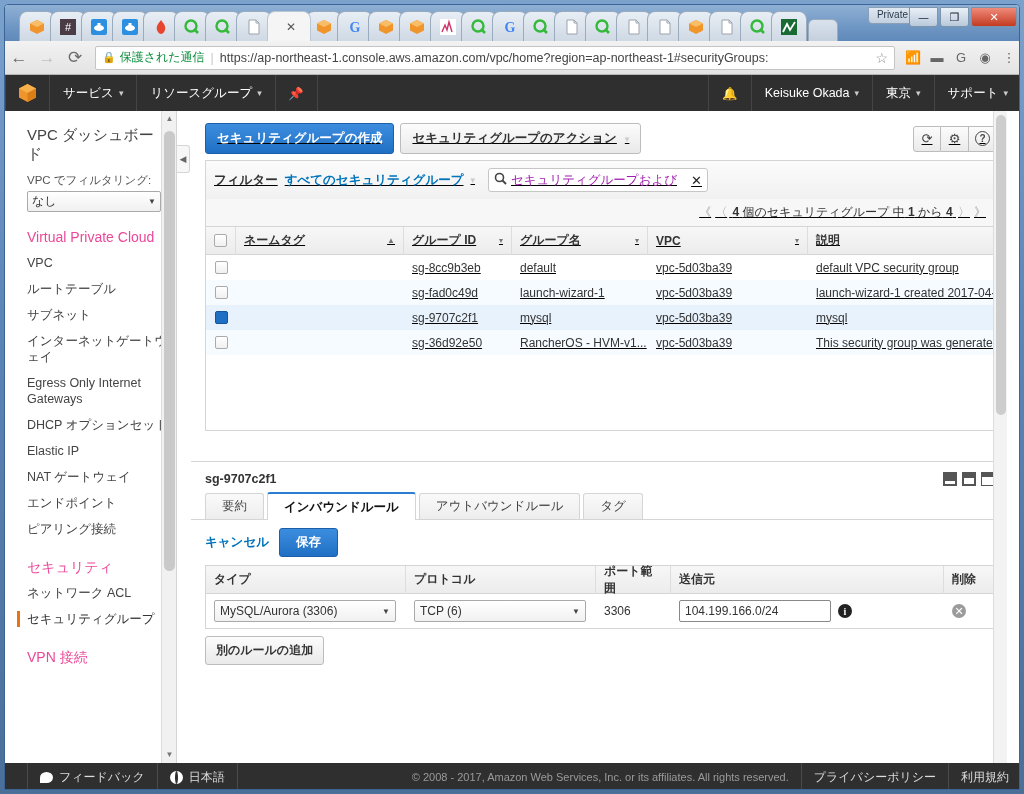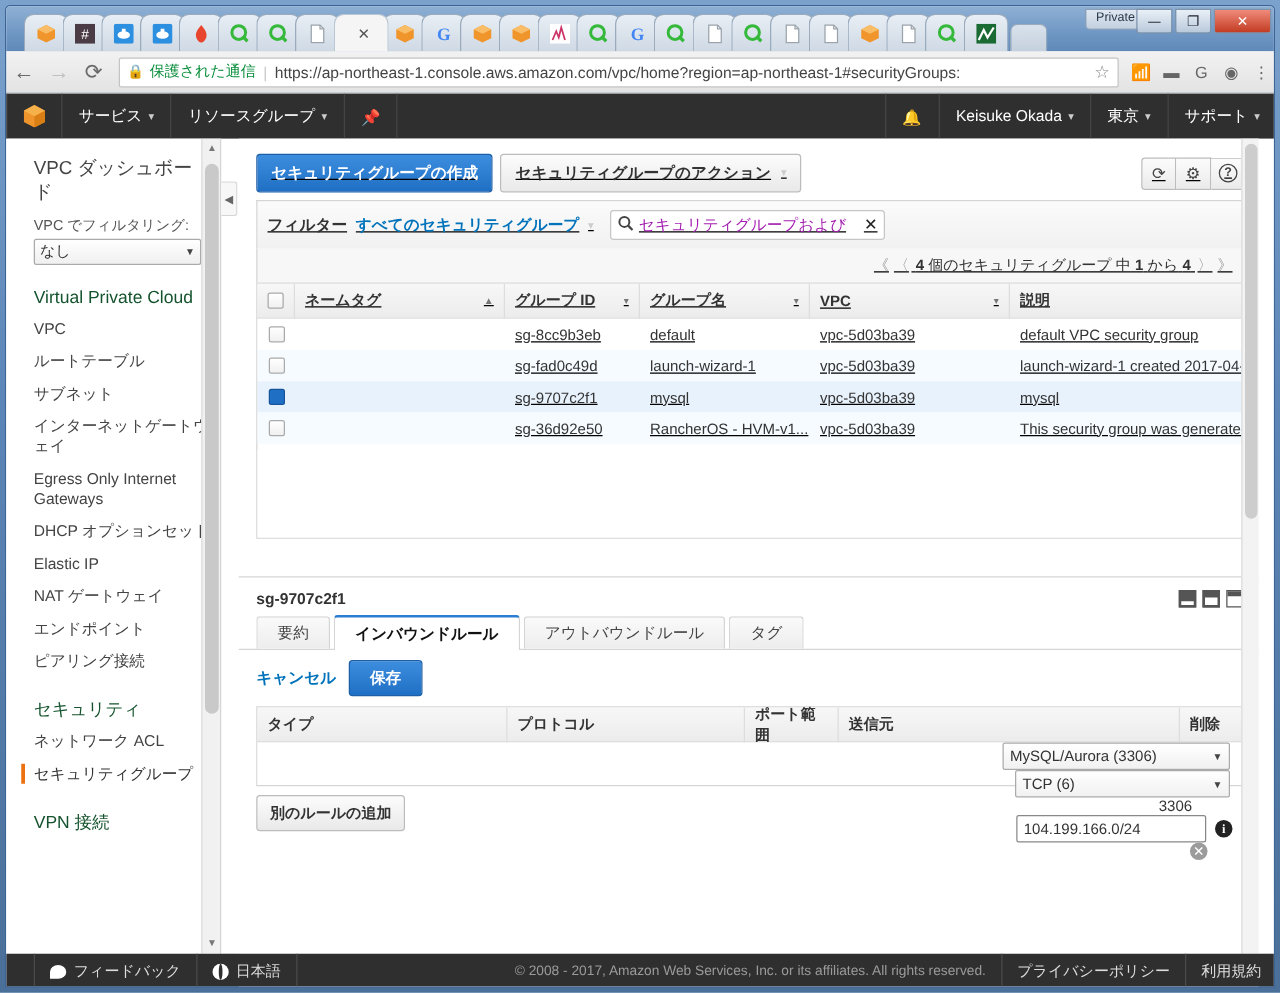--- a/index.html
+++ b/index.html
@@ -130,21 +130,21 @@
   .sb-filter-label { font-size: 11.5px; color: #555; padding: 8px 10px 3px 22px; white-space: nowrap;}
   .sb-select {
     margin: 0 10px 0 22px; width: 134px; height: 21px;
     border: 1px solid #aaa; border-radius: 2px;
     background: linear-gradient(to bottom,#fff,#f0f0f0);
     font-size: 12px; color: #333; padding: 0 4px;
     display: flex; align-items: center; justify-content: space-between;
   }
   .sb-select .ar { font-size: 8px; color: #444; }
   .sb-group {
-    font-size: 14px; color: #14532d; padding: 16px 10px 4px 22px; line-height: 18px;
+    font-size: 14px; color: #ec4899; padding: 16px 10px 4px 22px; line-height: 18px;
   }
   .sb-link {
     font-size: 12.5px; color: #444; padding: 5px 8px 5px 22px; line-height: 16px;
     position: relative;
   }
   .sb-link.sel { color: #333; }
   .sb-link.sel::before {
     content: ""; position: absolute; left: 12px; top: 5px; width: 3px; height: 16px;
     background: #ec7211;
   }
@@ -303,21 +303,21 @@
     border-bottom: 1px solid #d5d5d5; height: 28px; align-items: center;
     font-size: 12px; font-weight: bold; color: #333; justify-content: center;
   }
   .rh { padding: 0 8px; height: 28px; display:flex; align-items:center; border-right: 1px solid #ddd; }
   .rh:last-child { border-right: none; }
   .r-type { width: 200px; }
   .r-proto { width: 190px; }
   .r-port { width: 75px; }
   .r-src { flex: 1; }
   .r-del { width: 50px; }
-  .rules-row { display: flex; align-items: flex-end; height: 34px; background: #fff; flex-direction: column; }
+  .rules-row { display: flex; align-items: flex-start; height: 34px; background: #fff; }
   .rc { padding: 0 8px; height: 34px; display: flex; align-items: center; font-size: 12px; color:#333; }
   .sel-box {
     width: 182px; height: 22px; border: 1px solid #aaa; border-radius: 2px;
     background: linear-gradient(to bottom,#fff,#f1f1f1);
     display: flex; align-items: center; justify-content: space-between;
     padding: 0 5px; font-size: 12px; color: #333;
   }
   .sel-box.w2 { width: 172px; }
   .sel-box .ar { font-size: 8px; color:#444; }
   .txt-input {

